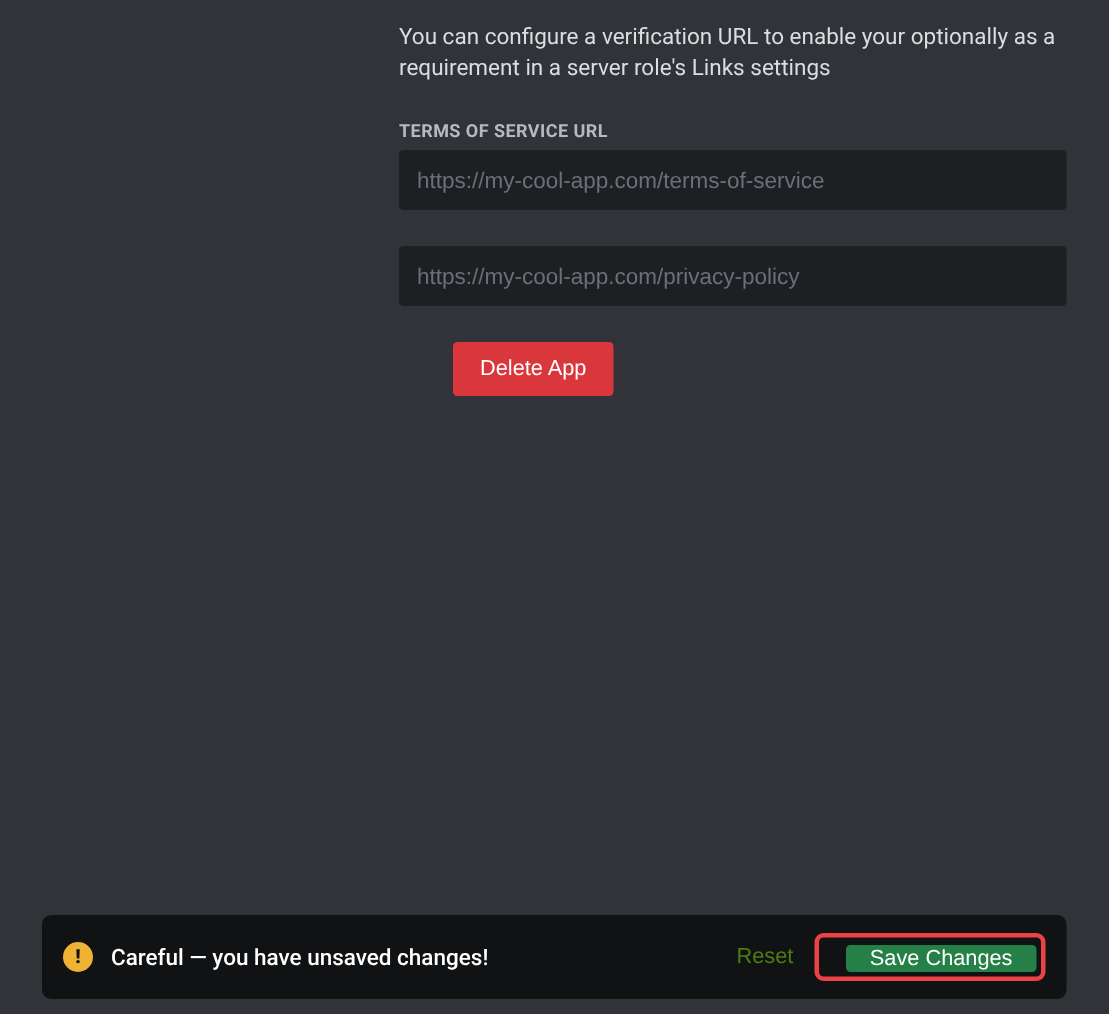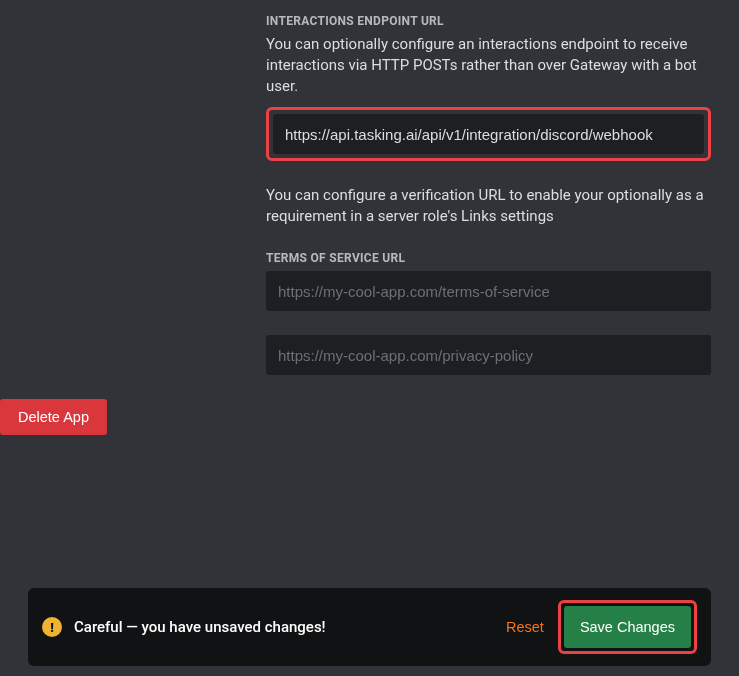--- a/index.html
+++ b/index.html
@@ -52,21 +52,21 @@
       font-size: 15px;
       color: #dbdee1;
       outline: none;
       height: 40px;
     }
     .text-input::placeholder {
       color: #6d6f78;
     }
     .actions {
       display: flex;
-      justify-content: flex-start;
+      justify-content: center;
       padding-right: 28px;
       margin-top: 18px;
     }
     .btn-delete {
       background-color: #da373c;
       color: #ffffff;
       border: none;
       border-radius: 3px;
       padding: 10px 18px;
       font-size: 14.5px;
@@ -103,53 +103,47 @@
     }
     .toast-text {
       color: #ffffff;
       font-size: 15px;
       font-weight: 500;
       flex: 1;
     }
     .toast-reset {
       background: none;
       border: none;
-      color: #f97316;
+      color: #4d7c0f;
       font-size: 14.5px;
       cursor: pointer;
       margin-right: 14px;
     }
     .toast-save-wrap {
       border: 3px solid #ed4245;
       border-radius: 6px;
       padding: 3px;
     }
     .toast-save {
       background-color: #248046;
       border: none;
       color: #ffffff;
       font-size: 14.5px;
       font-weight: 500;
-      padding: 13px 16px;
+      padding: 1px 16px;
       border-radius: 3px;
       cursor: pointer;
+      margin-left: 15px;
     }
   </style>
 </head>
 <body>
 
 <div class="content">
 
-  <div class="section">
-    <div class="section-label">INTERACTIONS ENDPOINT URL</div>
-    <div class="section-desc">You can optionally configure an interactions endpoint to receive interactions via HTTP POSTs rather than over Gateway with a bot user.</div>
-    <div class="input-wrap highlighted">
-      <input type="text" class="text-input" value="https://api.tasking.ai/api/v1/integration/discord/webhook" style="">
-    </div>
-  </div>
 
   <div class="section">
     <div class="section-desc">You can configure a verification URL to enable your optionally as a requirement in a server role's Links settings</div>
   </div>
 
   <div class="section">
     <div class="section-label">TERMS OF SERVICE URL</div>
     <div class="input-wrap">
       <input type="text" class="text-input" placeholder="https://my-cool-app.com/terms-of-service" style="">
     </div>

